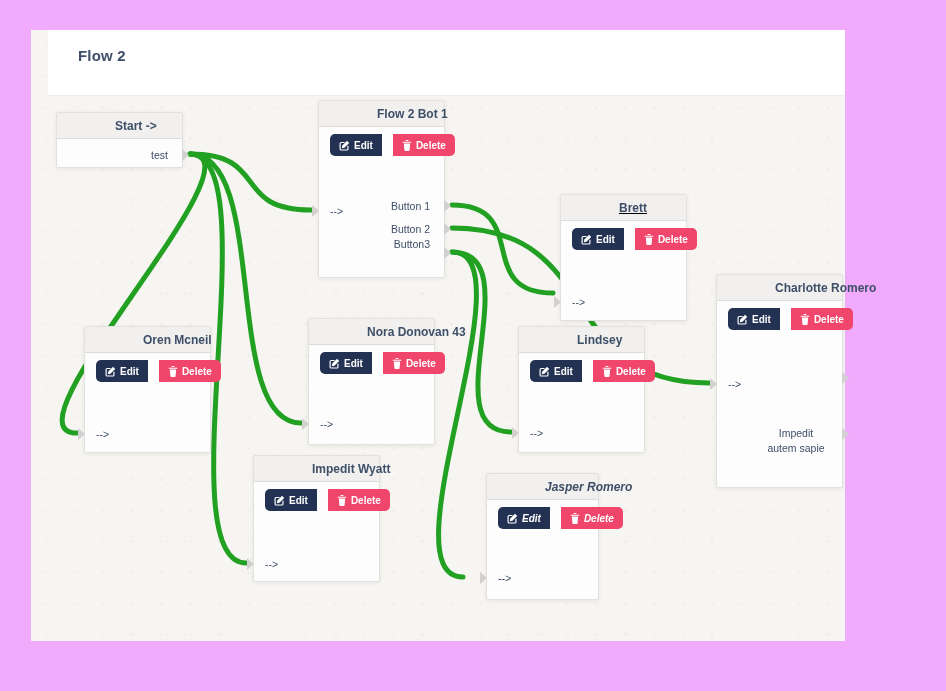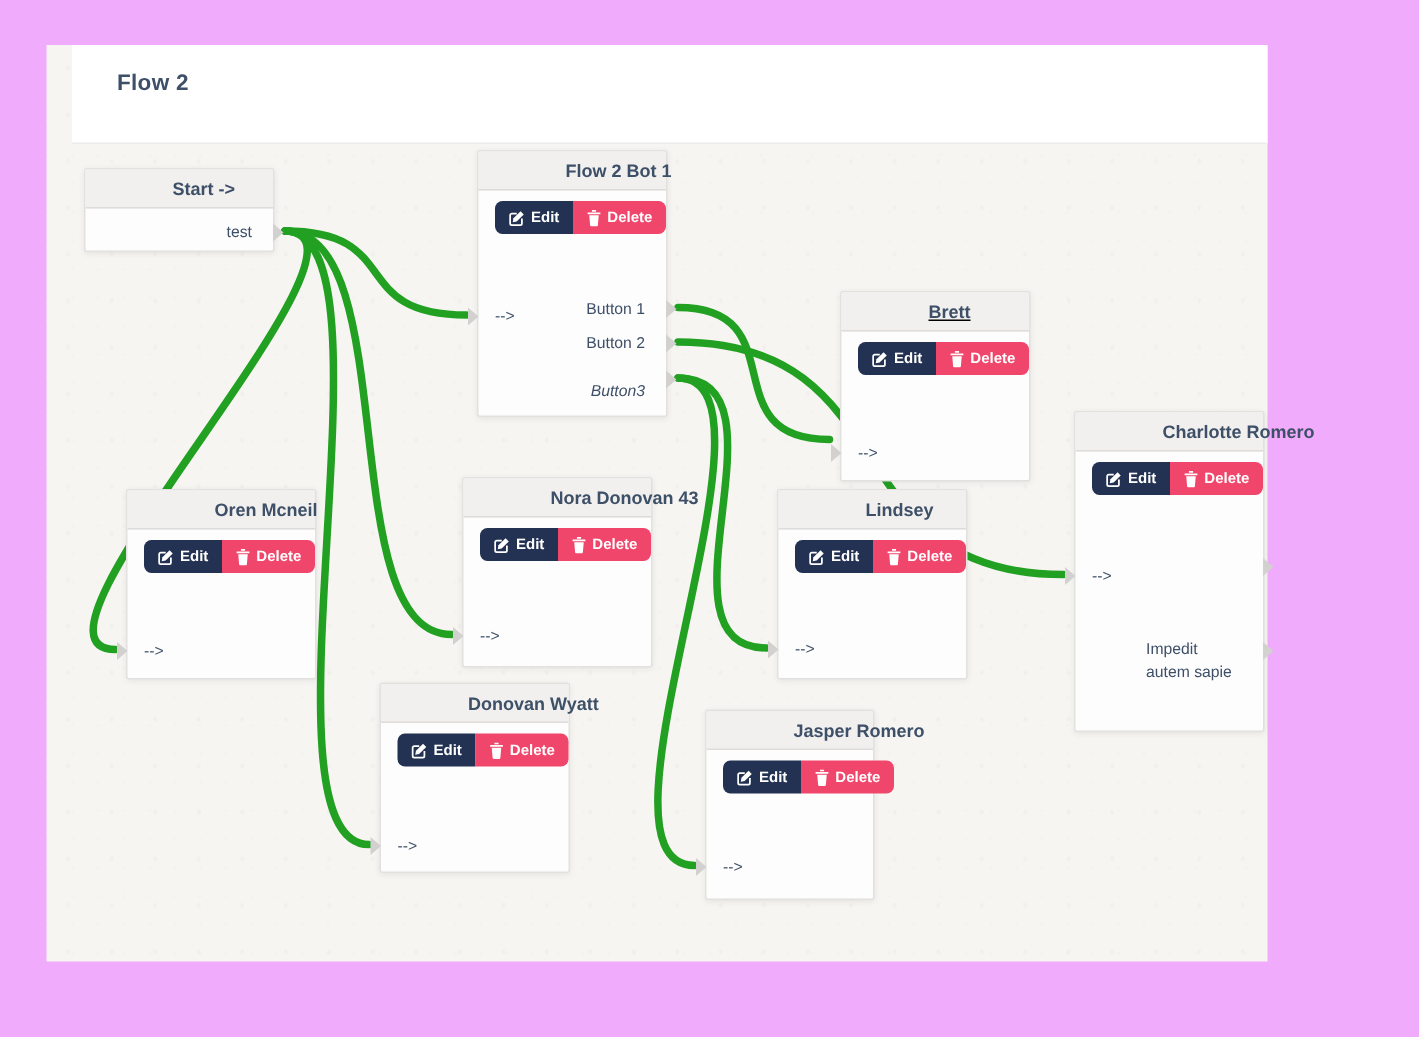--- a/index.html
+++ b/index.html
@@ -34,30 +34,30 @@
   .node{
     position:absolute;background:#fdfdfd;border:1px solid #e2e1df;border-radius:2px;
     box-shadow:0 1px 4px rgba(0,0,0,.07);z-index:2;box-sizing:border-box;
   }
   .node-header{
     height:26px;background:#f1f0ee;border-bottom:1px solid #dddcda;
     display:flex;align-items:center;padding:0 10px;box-sizing:border-box;
   }
   .node-title{font-size:12px;font-weight:700;color:var(--slate);white-space:nowrap;padding-left:48px;}
 
-  .btn-row{position:absolute;left:11px;top:33px;display:flex;height:22px;}
+  .btn-row{position:absolute;left:11px;top:33px;display:flex;height:22px;gap:11px;}
   .btn{display:flex;align-items:center;gap:4px;color:#fff;font-size:10px;font-weight:700;
        padding:0 9px;cursor:pointer;}
   .btn svg{display:block;}
   .btn-edit{background:var(--navy);border-radius:5px 0 0 5px;}
   .btn-delete{background:var(--pink);border-radius:0 5px 5px 0;}
 
   .port-label{position:absolute;font-size:10.5px;color:var(--slate);}
   .in-label{left:11px;height:16px;line-height:16px;}
-  .out-label{right:14px;height:16px;line-height:16px;text-align:left;white-space:nowrap;}
+  .out-label{right:14px;height:16px;line-height:16px;text-align:center;white-space:nowrap;}
   .out-label.multi{white-space:normal;width:64px;line-height:15px;height:auto;}
 
   .tri{position:absolute;width:0;height:0;border-top:6px solid transparent;
        border-bottom:6px solid transparent;border-left:7px solid #d2d1cf;}
   .tri.in{left:-7px;}
   .tri.out{right:-7px;}
 </style>
 </head>
 <body>
 
@@ -103,21 +103,21 @@
             <span>Delete</span>
           </div>
         </div>
         <div class="tri in" style="top: 104px;"></div>
         <div class="port-label in-label" style="top: 102px;">--&gt;</div>
         <div class="tri out" style="top: 99px;"></div>
         <div class="port-label out-label" style="top: 97px;">Button 1</div>
         <div class="tri out" style="top: 122px;"></div>
         <div class="port-label out-label" style="top: 120px;">Button 2</div>
         <div class="tri out" style="top: 146px;"></div>
-        <div class="port-label out-label" style="top: 152px; font-style: italic;">Button3</div>
+        <div class="port-label out-label" style="top: 135px;">Button3</div>
       </div>
       <div class="node" style="left: 560px; top: 194px; width: 127px; height: 127px; text-decoration: underline;">
         <div class="node-header">
           <span class="node-title">Brett</span>
         </div>
         <div class="btn-row">
           <div class="btn btn-edit">
             <svg width="11" height="11" viewBox="0 0 16 16">
               <path d="M13 8.2V13a1.6 1.6 0 0 1-1.6 1.6H3.2A1.6 1.6 0 0 1 1.6 13V5.2a1.6 1.6 0 0 1 1.6-1.6H8" stroke="#fff" stroke-width="1.7" fill="none"></path>
               <path d="M11.7 1.2l3.1 3.1-6.9 6.9-3.8.7.7-3.8z" fill="#fff"></path>
@@ -220,41 +220,41 @@
               <path fill="#fff" d="M5 0h4v1.6H5zM.8 2.4h12.4V4H.8zM2.4 5.2h9.2l-.8 9.3A1.5 1.5 0 0 1 9.3 16H4.7a1.5 1.5 0 0 1-1.5-1.5z"></path>
             </svg>
             <span>Delete</span>
           </div>
         </div>
         <div class="tri in" style="top: 100px;"></div>
         <div class="port-label in-label" style="top: 98px;">--&gt;</div>
       </div>
       <div class="node" style="left: 253px; top: 455px; width: 127px; height: 127px;">
         <div class="node-header">
-          <span class="node-title">Donovan Wyatt</span>
+          <span class="node-title">Impedit Wyatt</span>
         </div>
         <div class="btn-row">
           <div class="btn btn-edit">
             <svg width="11" height="11" viewBox="0 0 16 16">
               <path d="M13 8.2V13a1.6 1.6 0 0 1-1.6 1.6H3.2A1.6 1.6 0 0 1 1.6 13V5.2a1.6 1.6 0 0 1 1.6-1.6H8" stroke="#fff" stroke-width="1.7" fill="none"></path>
               <path d="M11.7 1.2l3.1 3.1-6.9 6.9-3.8.7.7-3.8z" fill="#fff"></path>
             </svg>
             <span>Edit</span>
           </div>
           <div class="btn btn-delete">
             <svg width="10" height="11" viewBox="0 0 14 16">
               <path fill="#fff" d="M5 0h4v1.6H5zM.8 2.4h12.4V4H.8zM2.4 5.2h9.2l-.8 9.3A1.5 1.5 0 0 1 9.3 16H4.7a1.5 1.5 0 0 1-1.5-1.5z"></path>
             </svg>
             <span>Delete</span>
           </div>
         </div>
         <div class="tri in" style="top: 102px;"></div>
         <div class="port-label in-label" style="top: 100px;">--&gt;</div>
       </div>
-      <div class="node" style="left: 470px; top: 473px; width: 113px; height: 127px;">
+      <div class="node" style="left: 486px; top: 473px; width: 113px; height: 127px; font-style: italic;">
         <div class="node-header">
           <span class="node-title">Jasper Romero</span>
         </div>
         <div class="btn-row">
           <div class="btn btn-edit">
             <svg width="11" height="11" viewBox="0 0 16 16">
               <path d="M13 8.2V13a1.6 1.6 0 0 1-1.6 1.6H3.2A1.6 1.6 0 0 1 1.6 13V5.2a1.6 1.6 0 0 1 1.6-1.6H8" stroke="#fff" stroke-width="1.7" fill="none"></path>
               <path d="M11.7 1.2l3.1 3.1-6.9 6.9-3.8.7.7-3.8z" fill="#fff"></path>
             </svg>
             <span>Edit</span>

